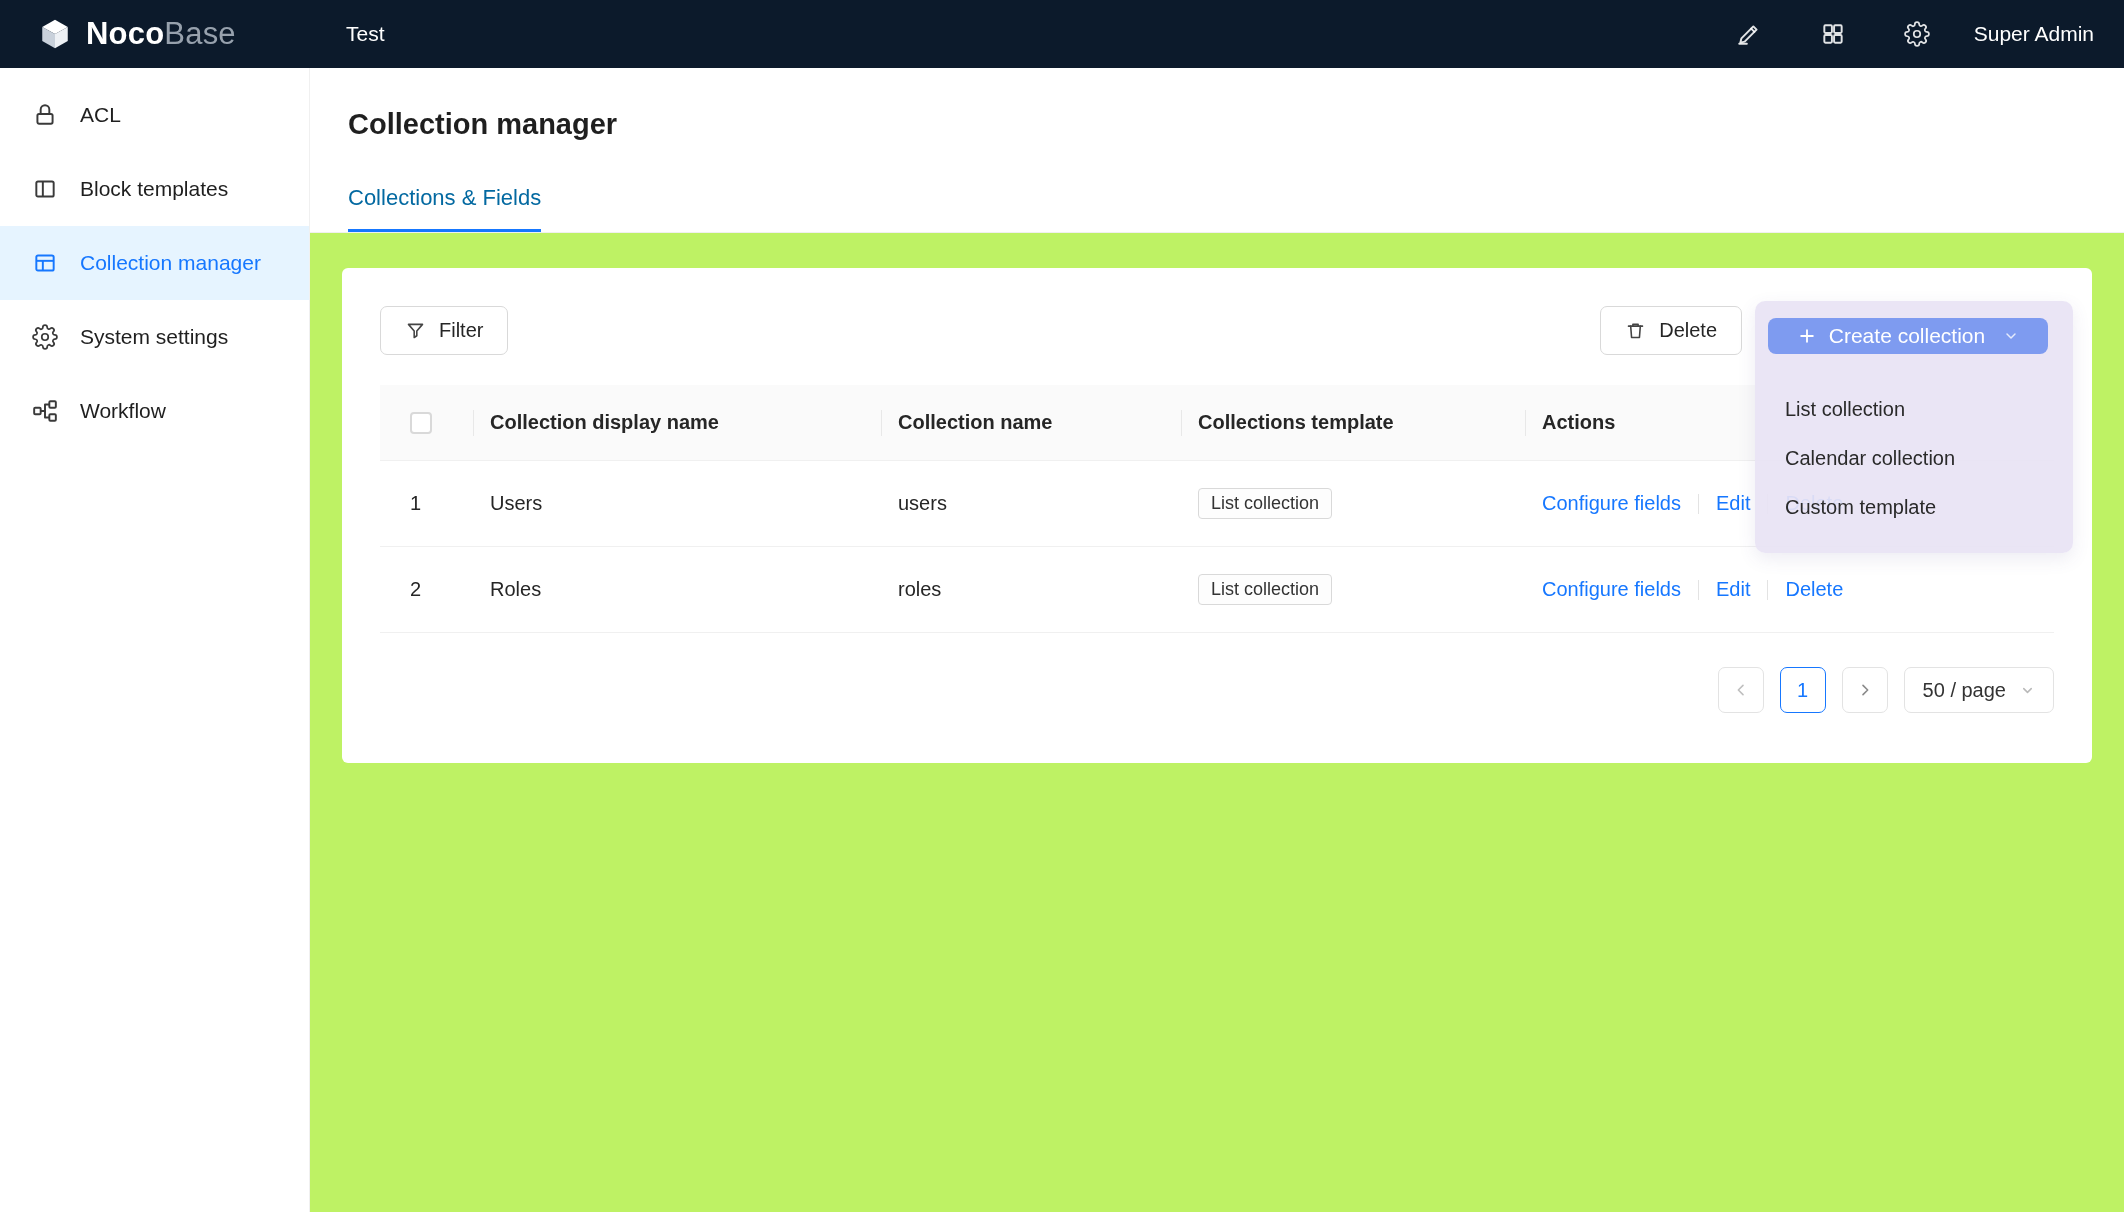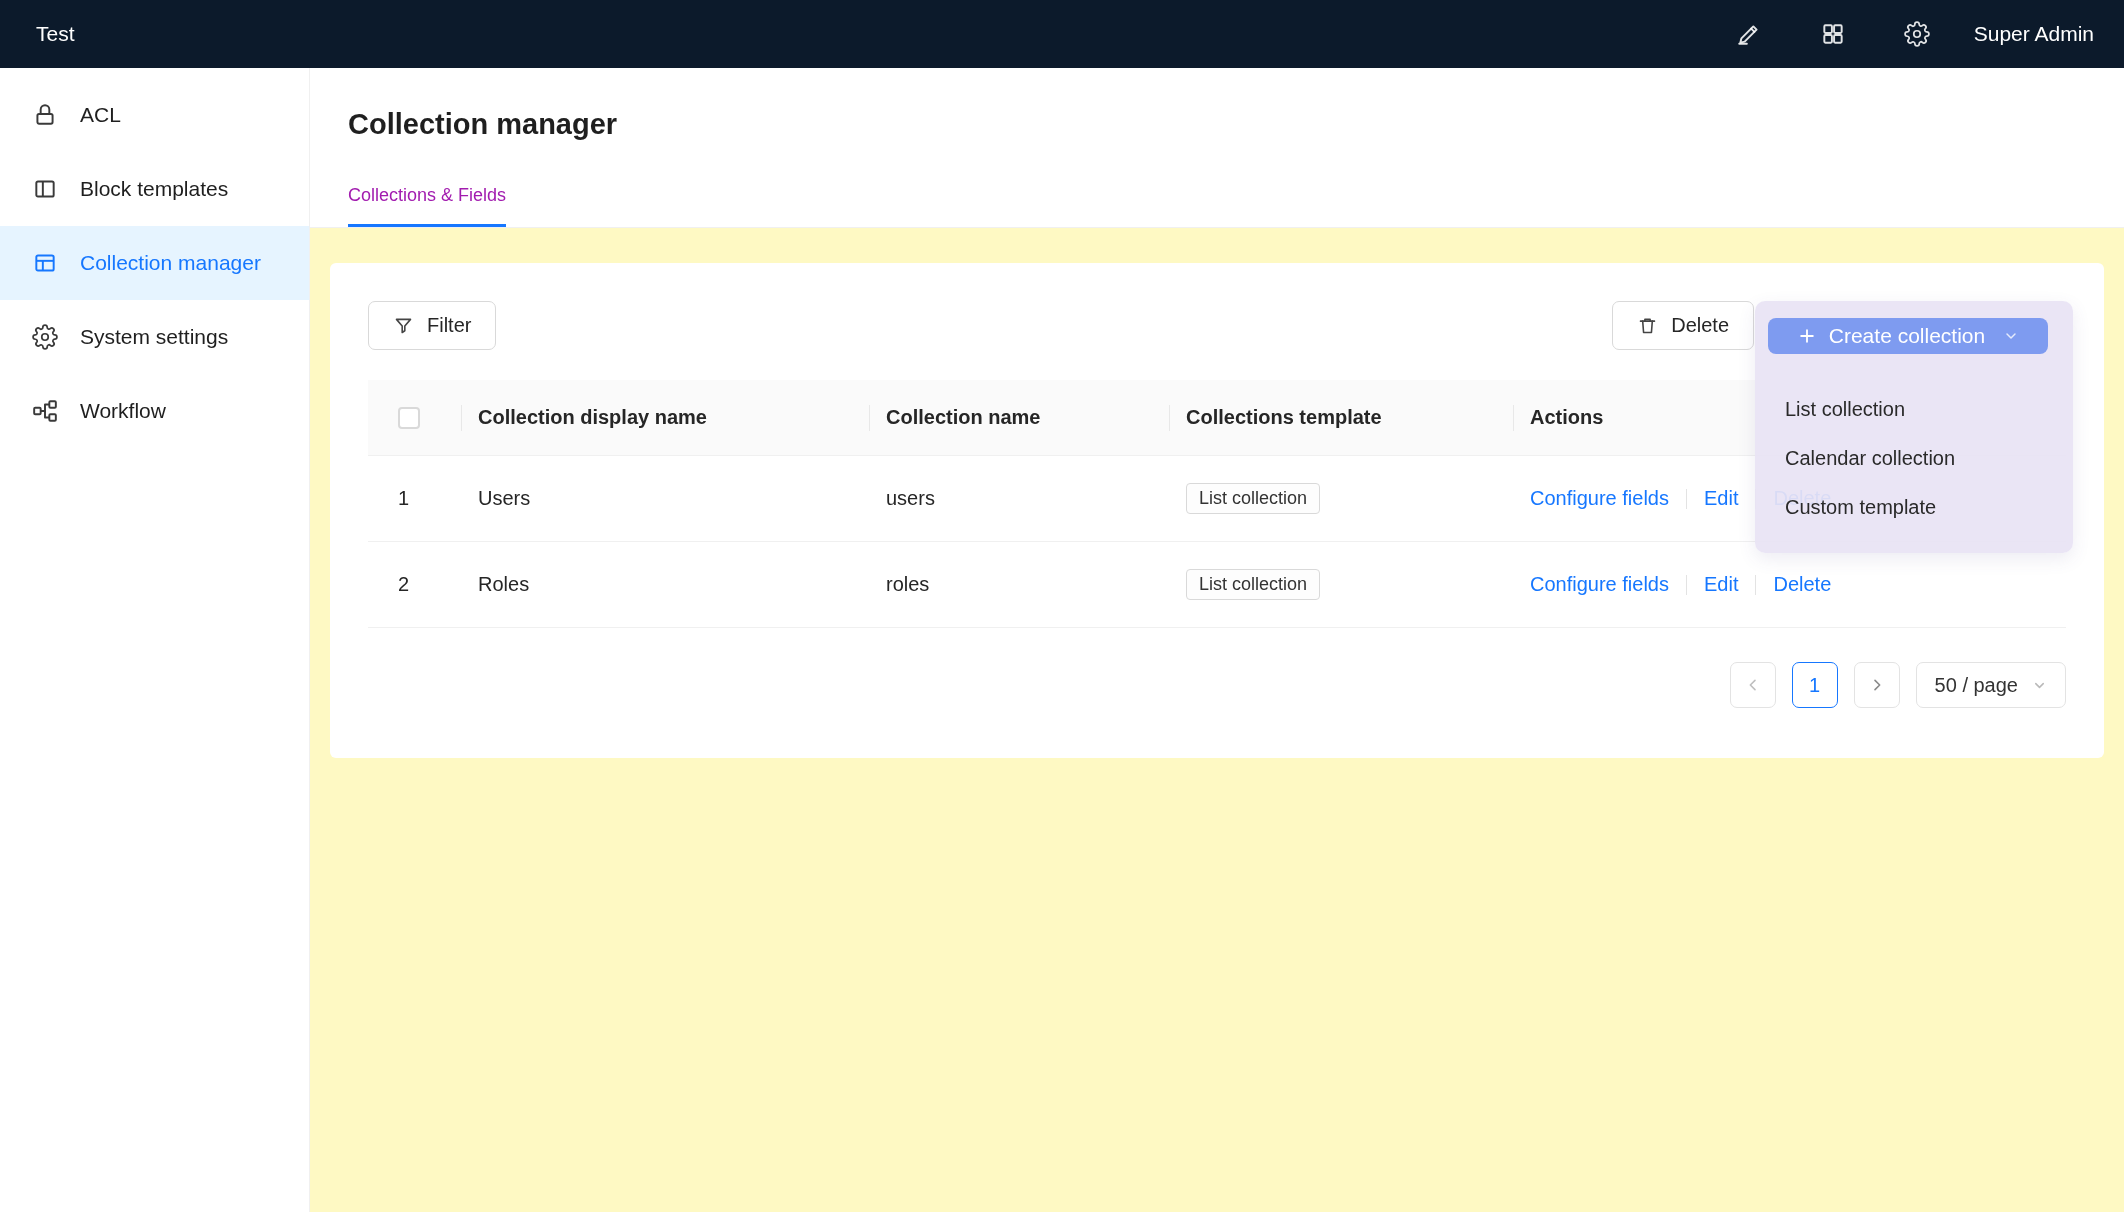--- a/index.html
+++ b/index.html
@@ -41,24 +41,24 @@
 
   
   .main {
     position:absolute; top:68px; left:310px; right:0; bottom:0;
     display:flex; flex-direction:column;
   }
   .page-head { background:#ffffff; padding:40px 38px 0 38px; border-bottom:1px solid #f0f0f0; }
   .page-title { font-size:29px; font-weight:700; color:#1f1f1f; }
   .tabs-row { margin-top:44px; }
   .tab {
-    display:inline-block; font-size:18px; color:#a21caf;
+    display:inline-block; font-size:22px; color:#0369a1;
     padding-bottom:18px; border-bottom:3px solid #1677ff; cursor:pointer;
   }
-  .content { flex:1; background:#fef9c3; padding:35px 20px; }
+  .content { flex:1; background:#bef264; padding:35px 32px; }
 
   
   .card { background:#ffffff; border-radius:6px; padding:38px 38px 50px 38px; }
   .toolbar { display:flex; justify-content:space-between; align-items:center; margin-bottom:30px; }
   .btn {
     height:49px; padding:0 24px; border:1px solid #d9d9d9; border-radius:7px;
     background:#ffffff; font-size:20px; color:#262626;
     display:inline-flex; align-items:center; gap:13px; cursor:pointer;
     font-family:"Liberation Sans", sans-serif;
   }
@@ -130,20 +130,30 @@
   .create-menu { position:absolute; left:0; right:0; top:84px; }
   .menu-item {
     height:49px; display:flex; align-items:center; padding-left:30px;
     font-size:20px; color:#2a2a2a; cursor:pointer;
   }
 </style>
 </head>
 <body>
 
 <div class="header">
+  <div class="logo">
+    <span>
+      <svg width="34" height="34" viewBox="0 0 24 24">
+        <polygon points="12,2 21,7 12,12 3,7" fill="#ffffff"></polygon>
+        <polygon points="3,7 12,12 12,22 3,17" fill="#c9d1db"></polygon>
+        <polygon points="21,7 12,12 12,22 21,17" fill="#eef1f5"></polygon>
+      </svg>
+    </span>
+    <span class="logo-text"><b>Noco</b><span class="light">Base</span></span>
+  </div>
   <span class="header-menu-item">Test</span>
   <div class="header-spacer"></div>
   <div class="header-icons">
     <span class="header-icon">
       <svg viewBox="0 0 24 24" fill="none" stroke="currentColor" stroke-width="1.8" stroke-linecap="round" stroke-linejoin="round" width="26" height="26">
         <path d="M4 20l4-1 11-11-3-3L5 16z"></path>
           <path d="M14 7l3 3"></path>
           <path d="M3 21h7"></path>
       </svg>
     </span>

